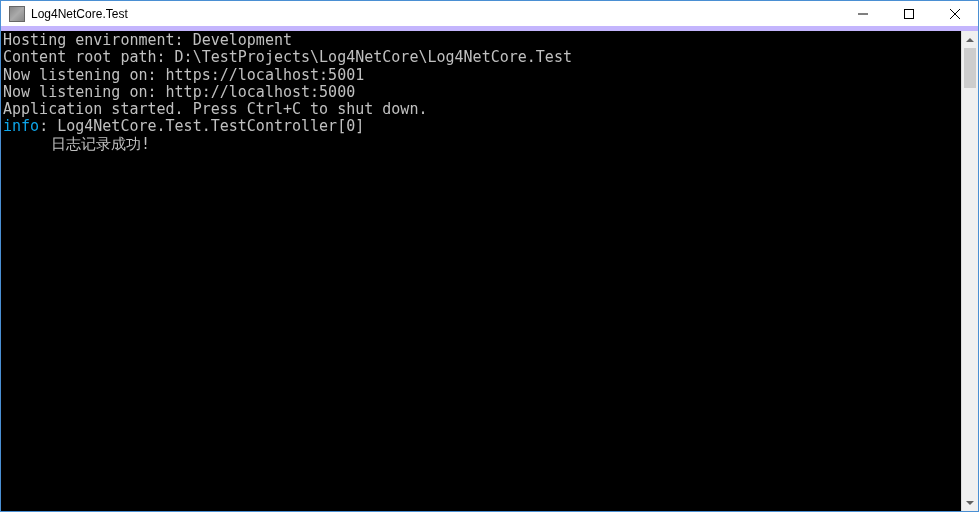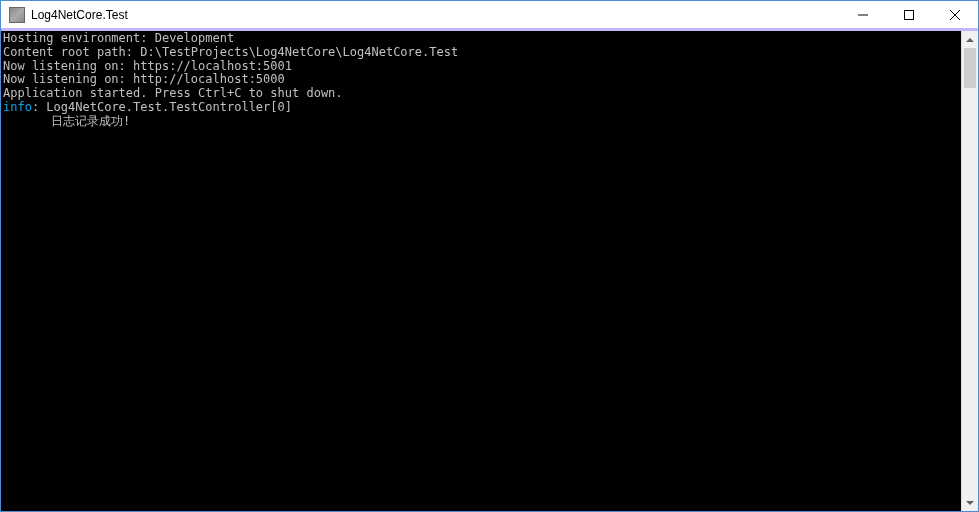--- a/index.html
+++ b/index.html
@@ -9,21 +9,21 @@
       font-family: 'Segoe UI', Tahoma, sans-serif;
       background: #fff;
       overflow: hidden;
       border: 1px solid #4a8fd3;
     }
     .titlebar {
       height: 30px;
       background: #ffffff;
       display: flex;
       align-items: center;
-      border-bottom: 3px solid #c4b5fd;
+      border-bottom: 5px solid #c4b5fd;
     }
     .titlebar-icon {
       width: 16px;
       height: 16px;
       margin-left: 8px;
       margin-right: 6px;
       display: inline-block;
       background: linear-gradient(135deg, #888 0%, #aaa 50%, #888 100%);
       border: 1px solid #666;
     }
@@ -52,21 +52,21 @@
       position: relative;
       width: 100%;
       height: calc(100% - 30px);
       display: flex;
     }
     .console {
       flex: 1;
       background: #000;
       color: #c0c0c0;
       font-family: 'NSimSun', 'SimSun', 'Consolas', monospace;
-      font-size: 12px;
+      font-size: 15px;
       line-height: 1.15;
       padding: 1px 2px;
       white-space: pre-wrap;
       overflow: hidden;
     }
     .console .line { display: block; }
     .console .info-label { color: #0ea5e9; }
     .console .indent { padding-left: 48px; display: inline-block; }
     .scrollbar {
       width: 17px;

